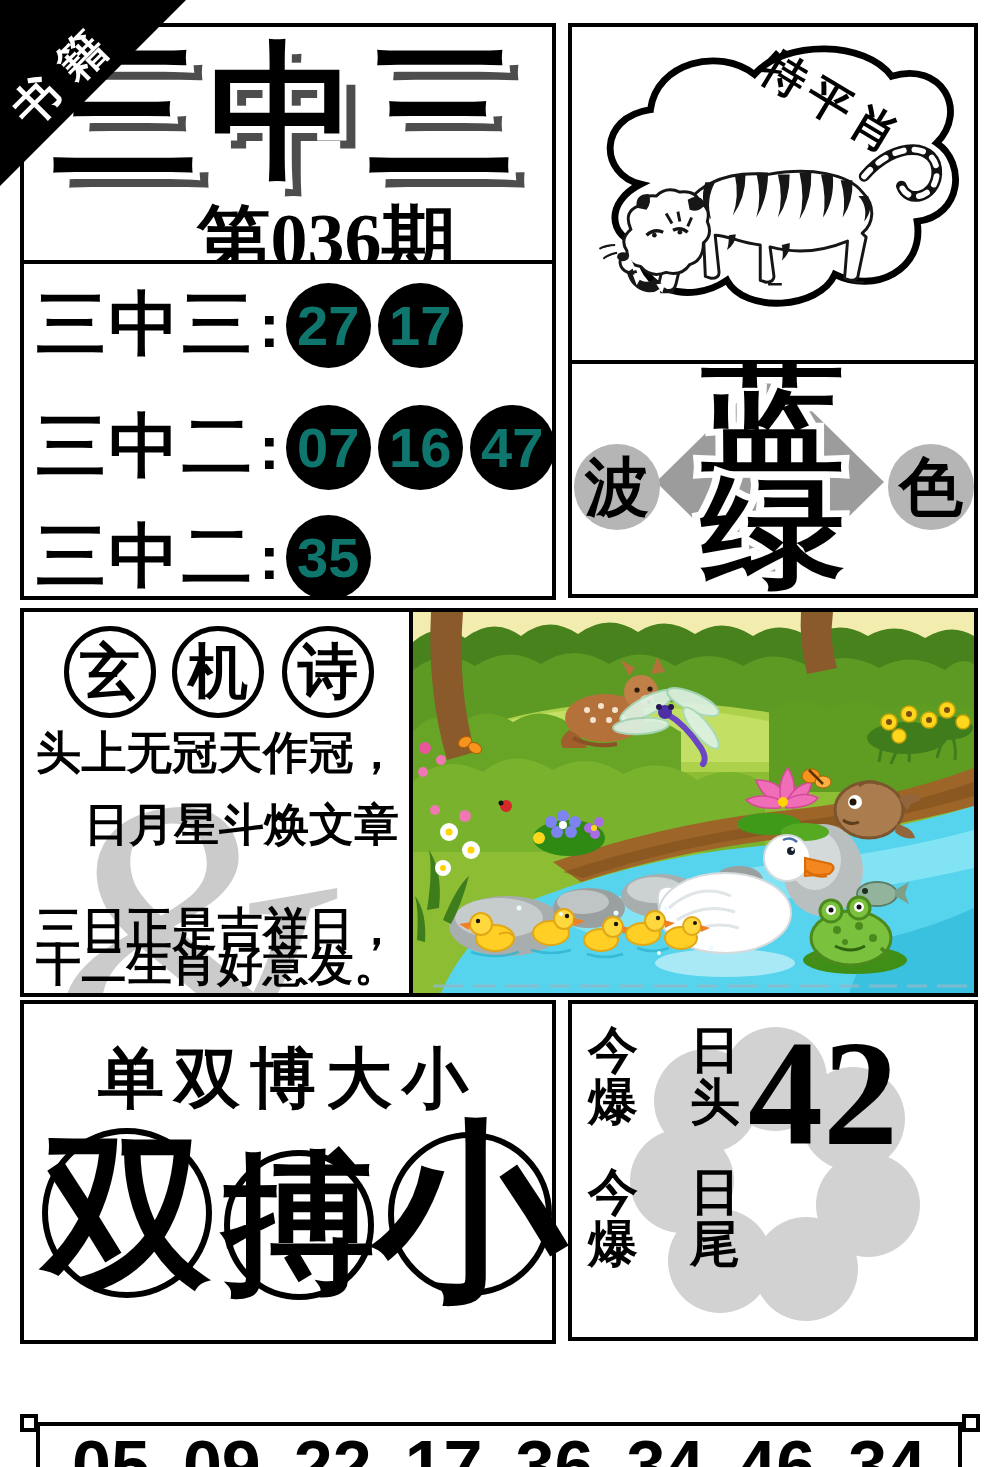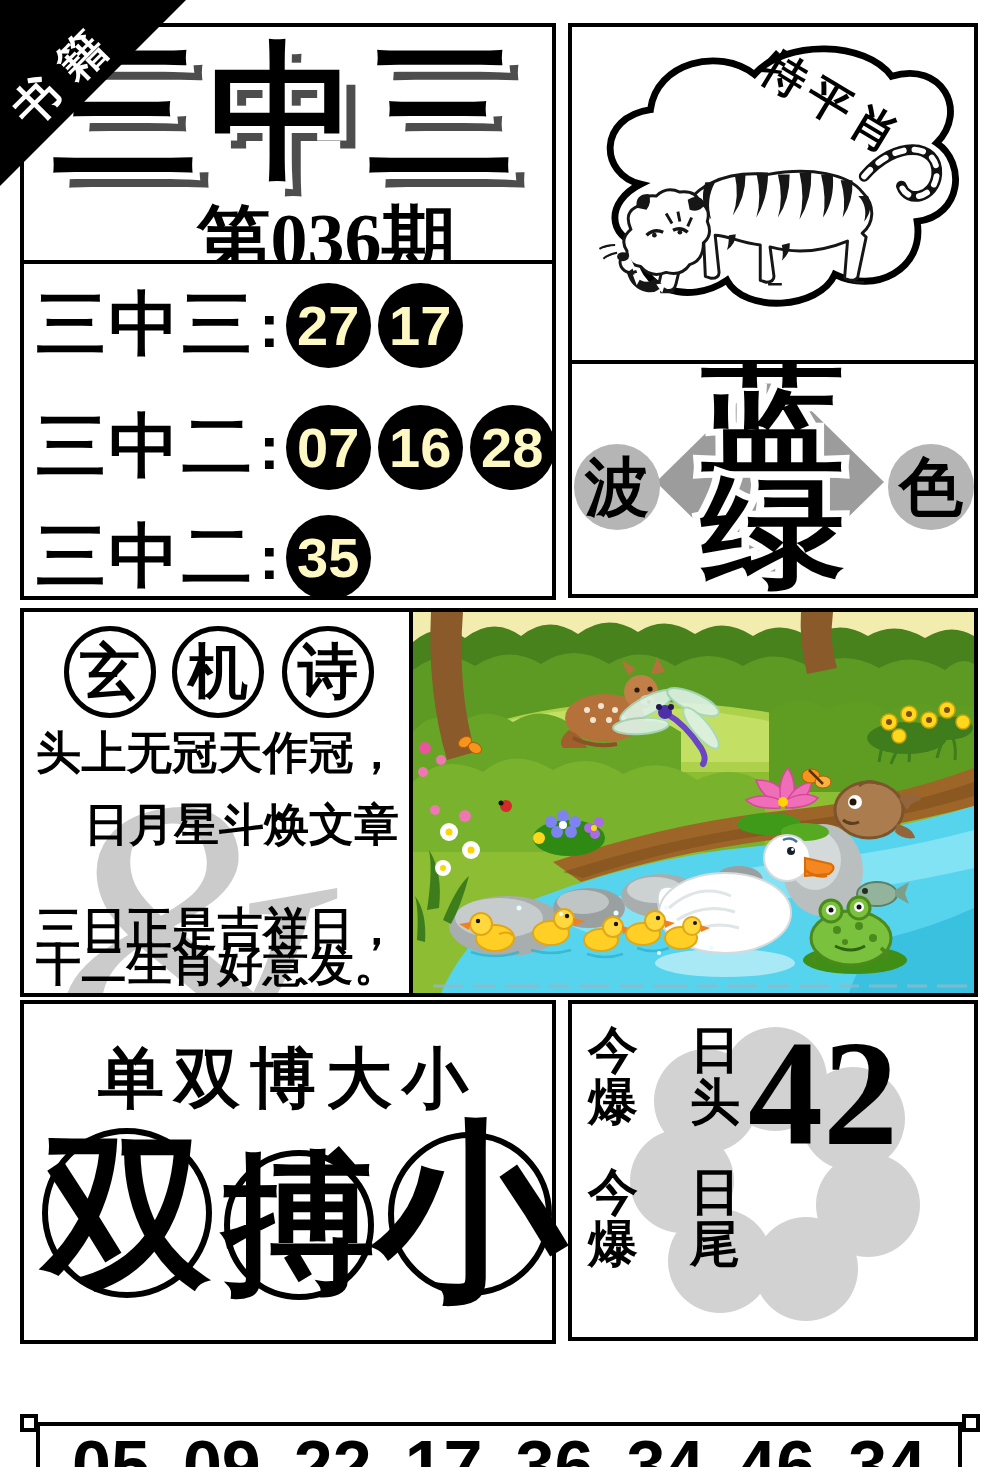--- a/index.html
+++ b/index.html
@@ -23,21 +23,21 @@
   .t-outline { color:#fff; -webkit-text-stroke:14px #fff; }
   .t-fill    { color:#000; }
   #issue { position:absolute; left:0; right:0; top:164px; text-align:center; padding-left:76px;
            font-size:74px; font-weight:bold; }
 
   
   .pick-row { position:absolute; left:12px; display:flex; align-items:center; height:86px; }
   .pick-label { font-size:70px; font-weight:900; letter-spacing:3px; white-space:nowrap; }
   .pick-colon { font-size:62px; font-weight:900; margin:0 6px 0 4px; }
   .num-ball { display:inline-flex; width:85px; height:85px; margin-right:7px; border-radius:50%;
-              background:#000; color:#fef9c3; align-items:center; justify-content:center;
+              background:#000; color:#0f766e; align-items:center; justify-content:center;
               font-size:56px; font-weight:bold; }
 
   
   #zodiac-corner { position:absolute; left:208px; top:10px; width:220px;
                    transform:rotate(31deg); transform-origin:0 0;
                    font-size:45px; font-weight:bold; letter-spacing:8px; z-index:5; }
 
   
   .gray-dot { position:absolute; border-radius:50%; background:#b5b5b5;
               display:flex; align-items:center; justify-content:center;
@@ -98,21 +98,21 @@
       <span class="pick-label">三中三</span>
       <span class="pick-colon">:</span>
       <span class="num-ball">27</span>
       <span class="num-ball">17</span>
     </div>
     <div class="pick-row" style="top:140px;">
       <span class="pick-label">三中二</span>
       <span class="pick-colon">:</span>
       <span class="num-ball">07</span>
       <span class="num-ball">16</span>
-      <span class="num-ball">28</span>
+      <span class="num-ball">47</span>
     </div>
     <div class="pick-row" style="top:250px;">
       <span class="pick-label">三中二</span>
       <span class="pick-colon">:</span>
       <span class="num-ball">35</span>
     </div>
   </div>
 
   <div class="box" style="left:568px; top:23px; width:410px; height:341px;">
     <div id="zodiac-corner" class="serif">特平肖</div>

